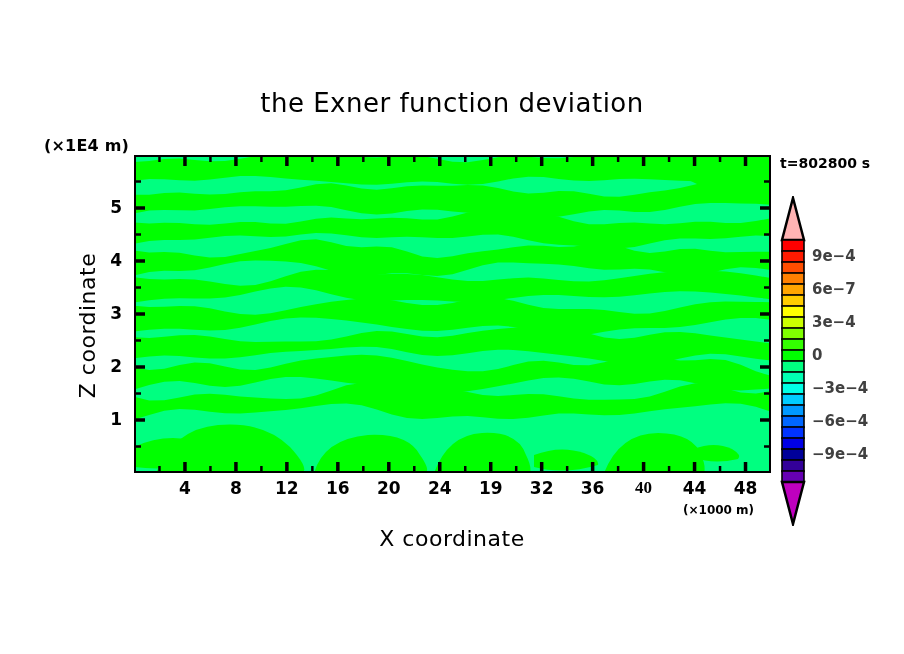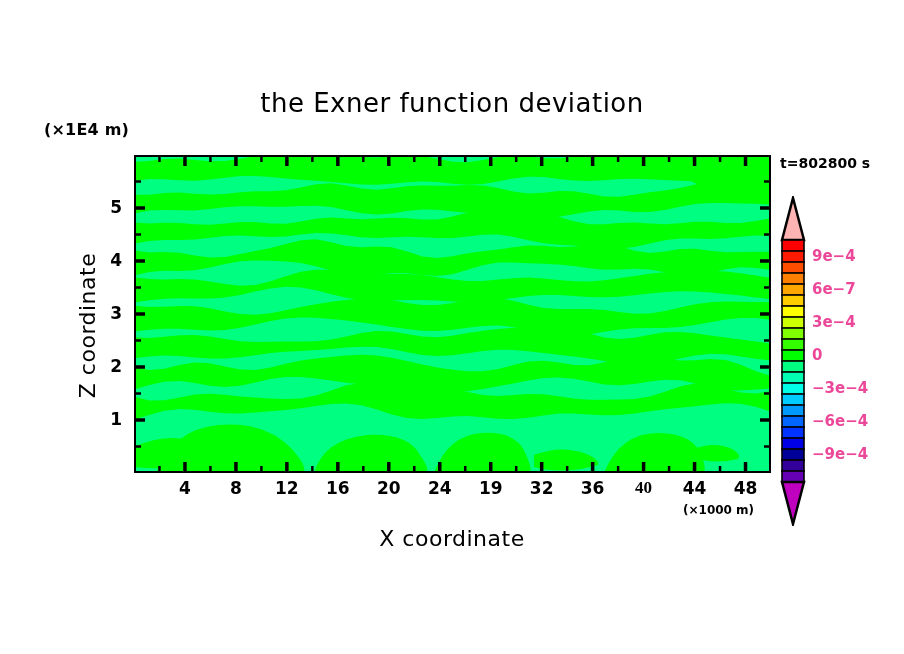--- a/index.html
+++ b/index.html
@@ -28,21 +28,21 @@
     font-weight: 400;
   }
   #chart-title {
     left: 0; top: 88px;
     width: 904px;
     text-align: center;
     font-size: 26px;
     letter-spacing: 0.5px;
   }
   #y-unit-label {
-    left: 44px; top: 120px;
+    left: 44px; top: 136px;
     font-size: 16px;
     font-weight: 700;
     letter-spacing: 0.2px;
   }
   #time-label {
     left: 780px; top: 155px;
     font-size: 14px;
     font-weight: 700;
   }
   #x-axis-title {
@@ -81,21 +81,21 @@
   }
   .ytick {
     text-align: right;
     width: 30px;
   }
   .cb-label {
     position: absolute;
     left: 812px;
     font-size: 15px;
     font-weight: 700;
-    color: #ec4899;
+    color: #404040;
     white-space: pre;
   }
   svg { display: block; }
   #plot-svg {
     position: absolute;
     left: 134px;
     top: 155px;
   }
   #colorbar-svg {
     position: absolute;

